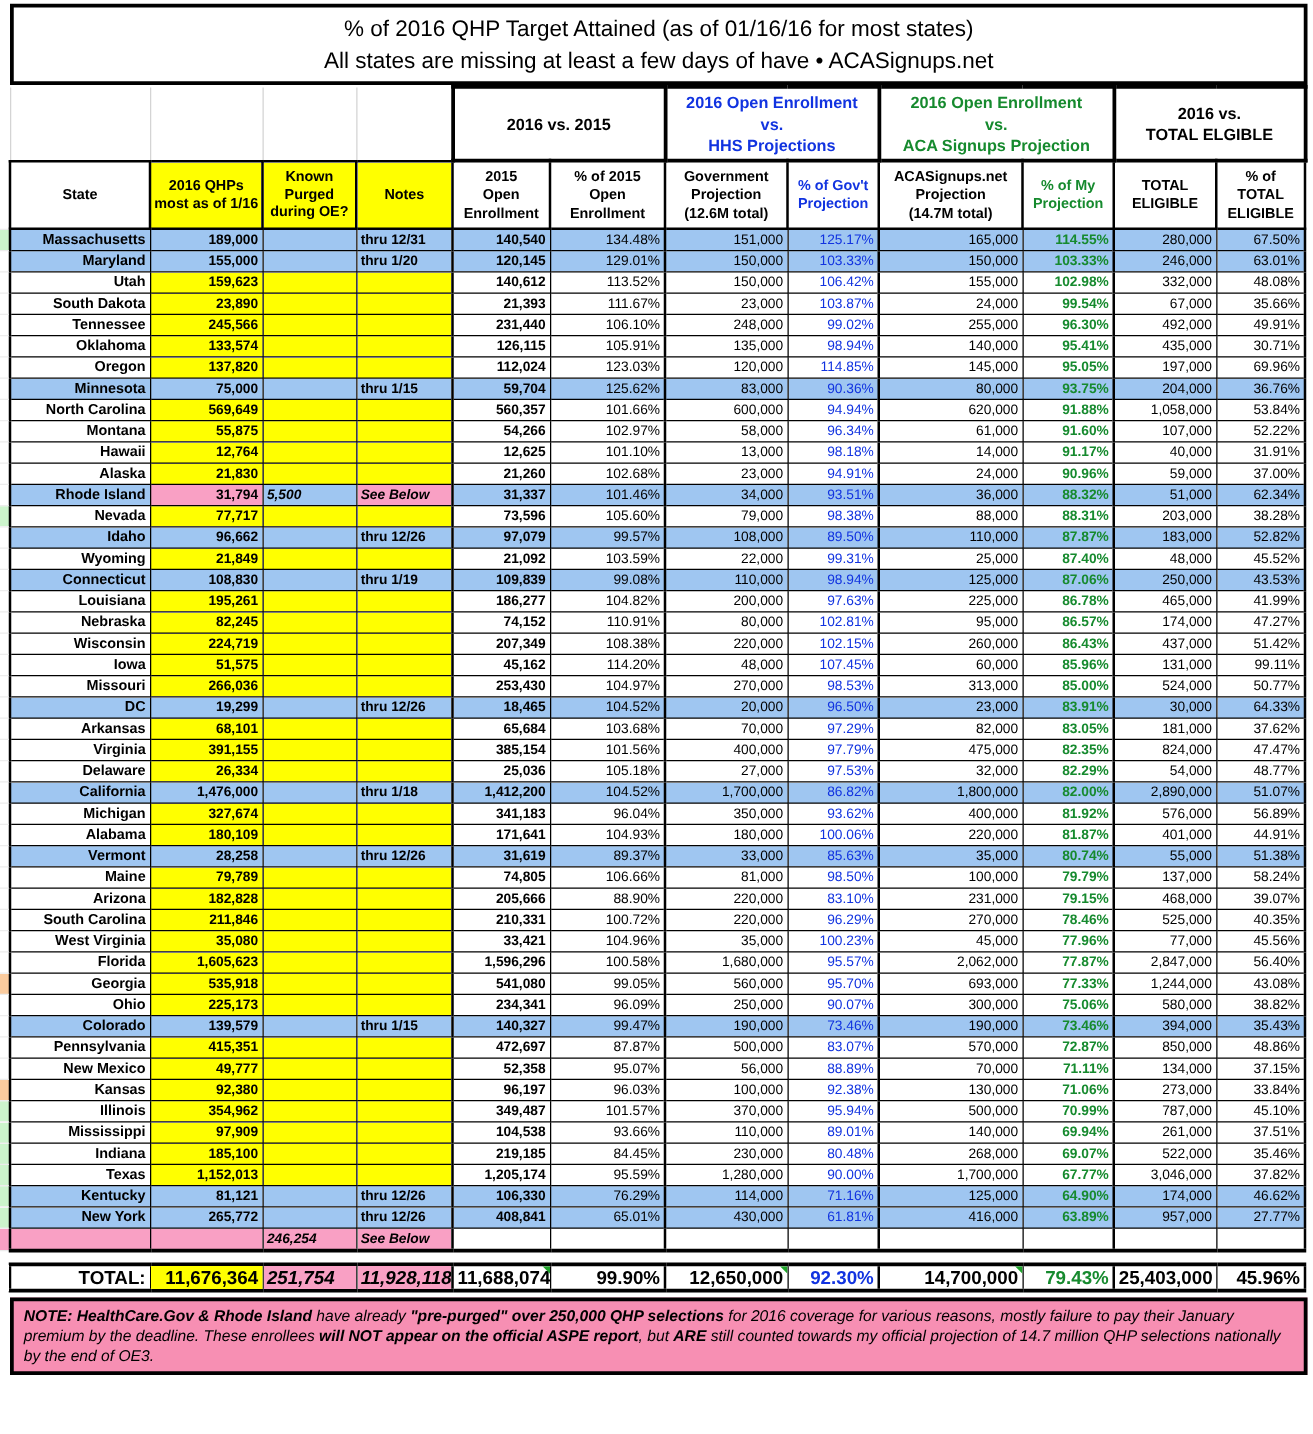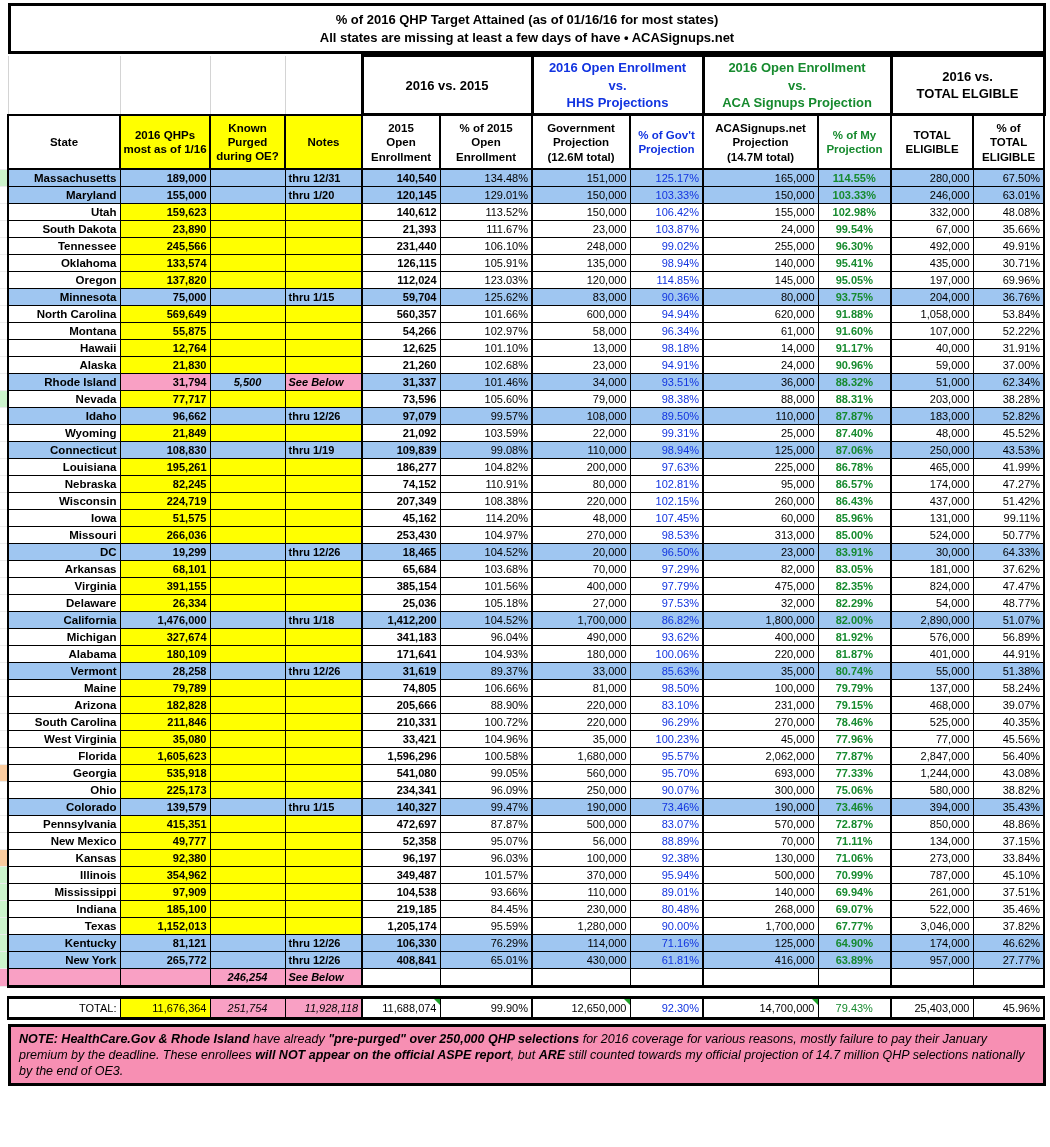--- a/index.html
+++ b/index.html
@@ -3,21 +3,21 @@
 <meta charset="utf-8">
 <style>
   :root{
     --blue-row:#9FC6F1; --yellow:#FFFF00; --pink:#F9A0C4; --footer-pink:#F78FB3;
     --mgreen:#CCF4CC; --morange:#FACB9E; --btext:#1133E0; --gtext:#168A2E;
   }
   html,body{margin:0;padding:0;background:#fff;}
   .page{width:1050px;height:1147px;background:#fff;position:relative;overflow:hidden;
         font-family:"Liberation Sans",sans-serif;padding-top:3px;box-sizing:border-box;}
   .title-box{margin-left:8px;width:1038px;box-sizing:border-box;border:3px solid #000;
-        text-align:center;padding:5px 0 4px;font-weight:bold;font-size:13px;line-height:1.4;}
+        text-align:center;padding:5px 0 4px;font-weight:normal;font-size:18px;line-height:1.4;}
   table.grid{border-collapse:collapse;table-layout:fixed;width:1044px;
         font-family:"Liberation Sans",sans-serif;font-size:11px;}
   .grid td{border:1px solid #000;padding:0 3px;height:16px;overflow:hidden;
         white-space:nowrap;vertical-align:middle;line-height:1;}
   
   .group-row td{border:none;background:#fff;height:56px;text-align:center;vertical-align:middle;
         font-weight:bold;font-size:13px;white-space:pre-line;line-height:1.35;}
   .group-row td.gbox{border:3px solid #000;}
   .group-row td.ghost{border:none;border-left:1px solid #d4d4d4;}
   .group-row td.ghost0{border:none;}
@@ -34,35 +34,35 @@
   tr.ffm td.c2,tr.ffm td.c3,tr.ffm td.c4{background:var(--yellow);}
   .grid td.c0{background:#fff;border:none;border-bottom:1px solid #ececec;}
   .grid td.c0.m-green{background:var(--mgreen);}
   .grid td.c0.m-orange{background:var(--morange);}
   .grid td.c0.m-pink{background:var(--pink);}
   td.pink{background:var(--pink) !important;}
   td.italic{font-style:italic;}
   td.right{text-align:right;}
   .c1{text-align:right;font-weight:bold;font-size:11.5px;}
   .c2{text-align:right;font-weight:bold;}
-  .c3{text-align:center;font-weight:bold;}
+  .c3{text-align:left;font-weight:bold;}
   .c4{text-align:left;font-weight:bold;}
   .c5{text-align:right;font-weight:bold;}
   .c6,.c7,.c9,.c11,.c12{text-align:right;}
   .c8{text-align:right;color:var(--btext);}
-  .c10{text-align:center;color:var(--gtext);font-weight:bold;}
+  .c10{text-align:right;color:var(--gtext);font-weight:bold;}
   
   .grid td.c1{border-left-width:2px;}
   .grid td.c5,.grid td.c7,.grid td.c9,.grid td.c11{border-left-width:2px;}
   .grid td.c12{border-right-width:2px;}
   tbody.purge-body td{border-bottom-width:3px;}
   .purge-row td{background:#fff;}
   
   .total-grid td{border-top:3px solid #000;border-bottom:3px solid #000;height:18px;
-        font-weight:normal;font-size:11px;position:relative;}
+        font-weight:bold;font-size:15px;position:relative;}
   .total-grid td.c0{border:none;background:#fff;}
   .total-grid td.ylw{background:var(--yellow);}
   .total-grid td.tri::after{content:'';position:absolute;top:0;right:0;width:0;height:0;
         border-top:6px solid #1fa32a;border-left:6px solid transparent;}
   .vgap8{height:8px;} .vgap4{height:4px;}
   .footer-box{margin-left:8px;width:1038px;box-sizing:border-box;border:3px solid #000;
         background:var(--footer-pink);padding:4px 8px;font-style:italic;font-size:12.5px;
         line-height:1.28;color:#000;}
   .footer-box b{font-weight:bold;}
 </style>
@@ -548,21 +548,21 @@
           <td class="c12">51.07%</td>
         </tr>
         <tr class="ffm">
           <td class="c0"></td>
           <td class="c1">Michigan</td>
           <td class="c2">327,674</td>
           <td class="c3"></td>
           <td class="c4"></td>
           <td class="c5">341,183</td>
           <td class="c6">96.04%</td>
-          <td class="c7">490,000</td>
+          <td class="c7">350,000</td>
           <td class="c8">93.62%</td>
           <td class="c9">400,000</td>
           <td class="c10">81.92%</td>
           <td class="c11">576,000</td>
           <td class="c12">56.89%</td>
         </tr>
         <tr class="ffm">
           <td class="c0"></td>
           <td class="c1">Alabama</td>
           <td class="c2">180,109</td>

